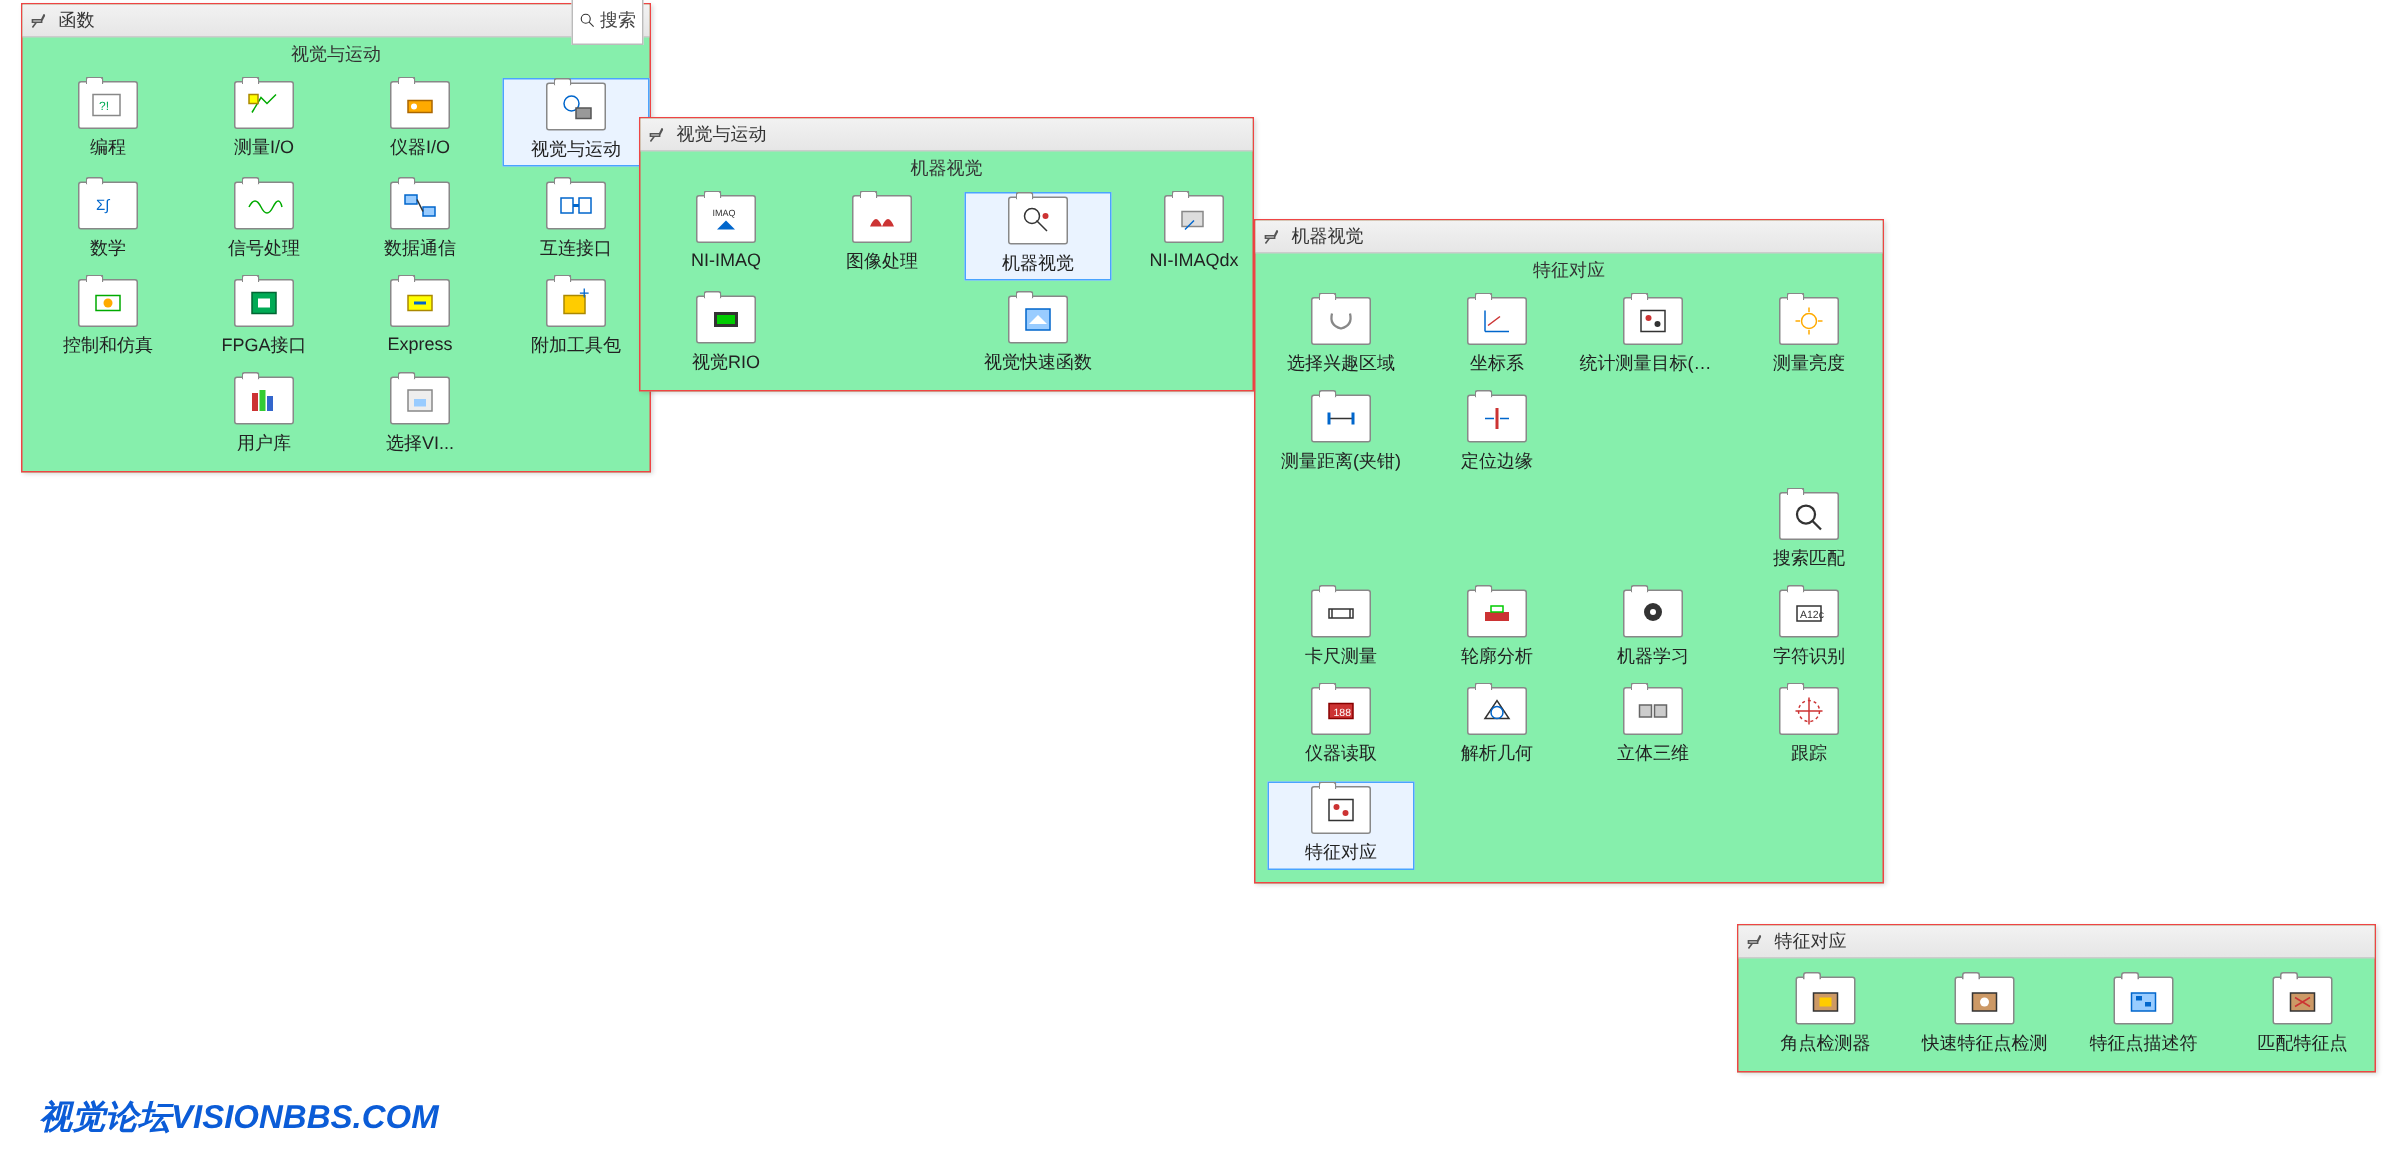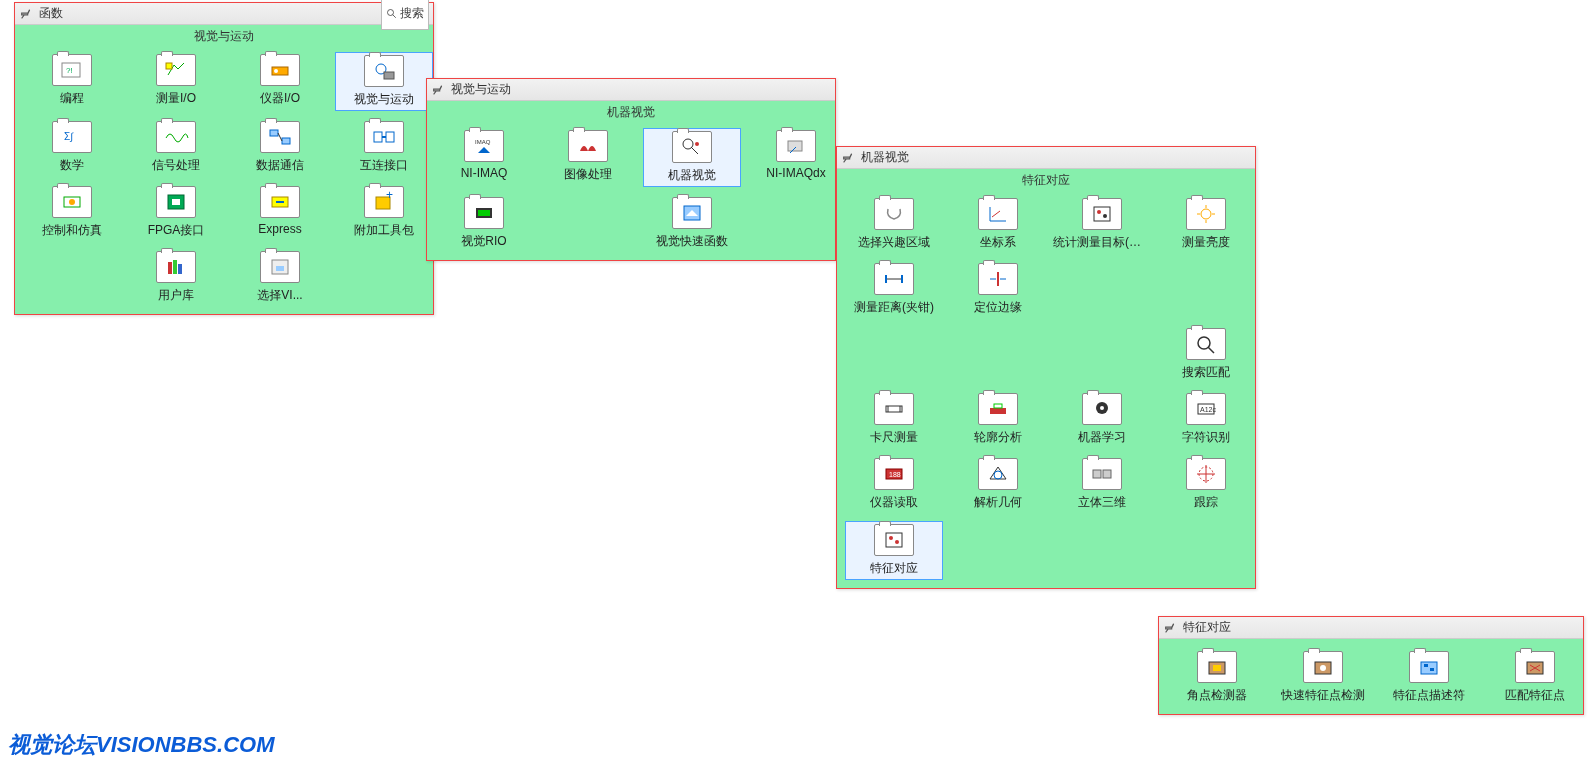--- a/index.html
+++ b/index.html
@@ -18,21 +18,21 @@
 .grid4 { grid-template-columns: repeat(4, 98px); }
 .grid4b { grid-template-columns: repeat(4, 98px); }
 .grid4c { grid-template-columns: repeat(4, 98px); }
 .grid4d { grid-template-columns: repeat(4, 100px); }
 .item { display: flex; flex-direction: column; align-items: center; cursor: pointer; padding: 2px; }
 .item.selected { border: 1px solid #4aa3ff; background: #eaf3ff; }
 .icon-box { width: 40px; height: 32px; background: #fff; border: 1px solid #888; border-radius: 2px; position: relative; display: flex; align-items: center; justify-content: center; margin-bottom: 4px; }
 .icon-box::before { content: ""; position: absolute; top: -4px; left: 4px; width: 10px; height: 4px; background: #fff; border: 1px solid #888; border-bottom: none; border-radius: 2px 2px 0 0; }
 .icon-box svg { width: 26px; height: 22px; }
 .item-label { text-align: left; color: #222; white-space: nowrap; max-width: 98px; overflow: hidden; text-overflow: ellipsis; }
-.watermark { position: absolute; left: 8px; top: 730px; font-size: 22px; font-weight: bold; font-style: italic; color: #0b5cd7; }
+.watermark { position: absolute; left: 26px; top: 730px; font-size: 22px; font-weight: bold; font-style: italic; color: #0b5cd7; }
 </style>
 </head>
 <body>
 
 <div class="panel" style="left:14px; top:2px; width:420px;">
   <div class="panel-header">
     <span class="pin"><svg viewBox="0 0 16 16">
           <path d="M3 7h7l2-4v1l-2 4v1H3z M6 9l-3 4" stroke="#555" fill="none" stroke-width="1.2"></path>
         </svg></span>
     <span class="panel-title">函数</span>

